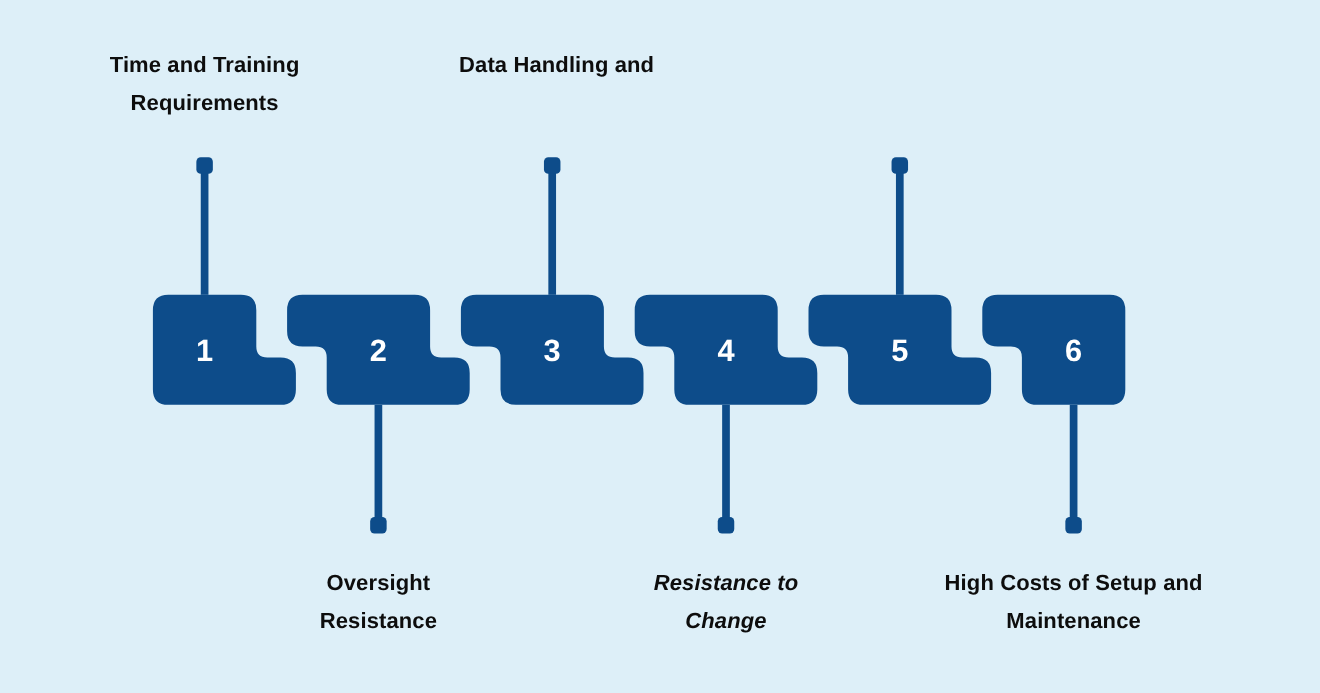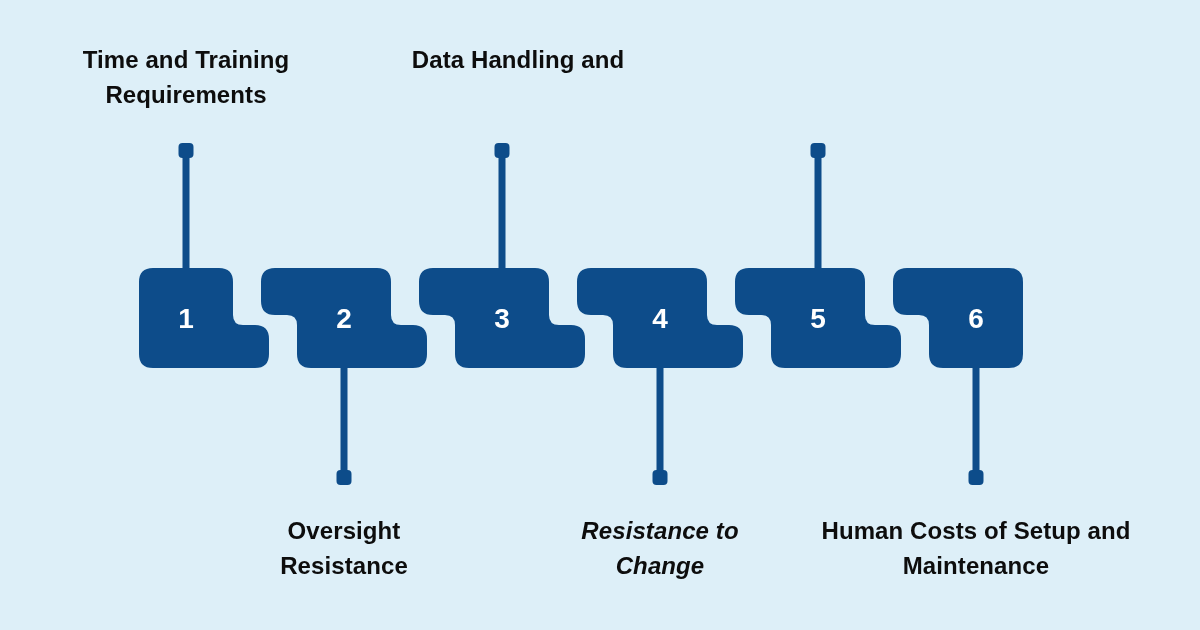--- a/index.html
+++ b/index.html
@@ -17,21 +17,21 @@
     fill: var(--number, #ffffff);
     font-family: "Liberation Sans", sans-serif;
     font-size: 28px;
     font-weight: 700;
     text-anchor: middle;
   }
   .label {
     position: absolute;
     width: 340px;
     text-align: center;
-    font-size: 24px;
+    font-size: 20px;
     line-height: 35px;
     font-weight: 700;
     color: var(--text, #0d0d0d);
     letter-spacing: 0.1px;
   }
 </style>
 </head>
 <body>
 
 <div class="canvas">
@@ -84,28 +84,28 @@
   <div class="label" style="left:16px; top:42px;">
     <span>Time and Training</span><br>
     <span>Requirements</span>
   </div>
 
   <div class="label" style="left:174px; top:513px;">
     <span>Oversight</span><br>
     <span>Resistance</span>
   </div>
 
-  <div class="label" style="left:348px; top:42px;">
+  <div class="label" style="left:336px; top:42px;">
     <span>Data Handling and</span><br>
   </div>
 
   <div class="label" style="left:490px; top:513px;font-style:italic;">
     <span>Resistance to</span><br>
     <span>Change</span>
   </div>
 
 
   <div class="label" style="left:806px; top:513px;">
-    <span>Human Costs of Setup and</span><br>
+    <span>High Costs of Setup and</span><br>
     <span>Maintenance</span>
   </div>
 
 </div>
 
 </body></html>

